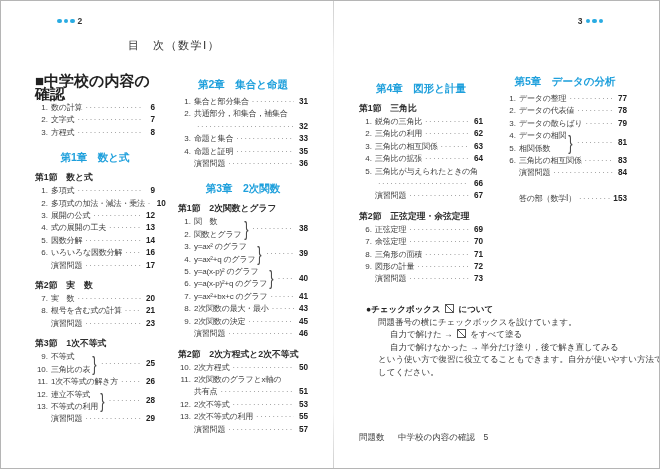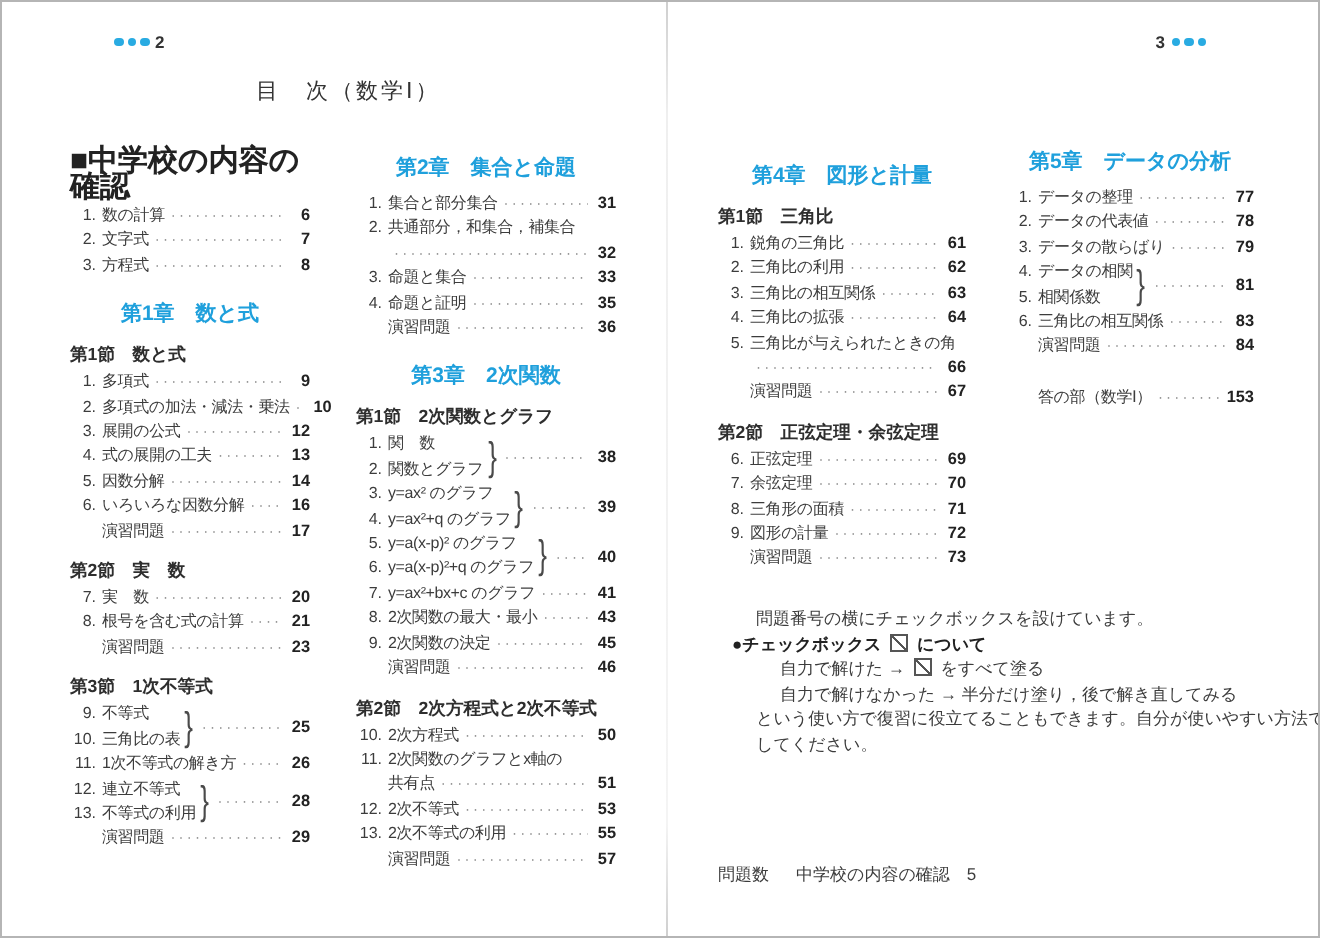--- a/index.html
+++ b/index.html
@@ -485,22 +485,22 @@
     <div class="gap" style="height: 13px;"></div>
     <div class="row">
       <span class="num"></span>
       <span class="ttl">答の部（数学Ⅰ）</span>
       <span class="dots"></span>
       <span class="pg">153</span>
     </div>
   </div>
 
 <div id="note" class="note">
+    <div class="nline nbold" style="padding-left: 0px;">●チェックボックス <span class="cb"></span> について</div>
     <div class="nline" style="padding-left: 12px;">問題番号の横にチェックボックスを設けています。</div>
-    <div class="nline nbold" style="padding-left: 0px;">●チェックボックス <span class="cb"></span> について</div>
     <div class="nline" style="padding-left: 24px;">自力で解けた → <span class="cb"></span> をすべて塗る</div>
     <div class="nline" style="padding-left: 24px;">自力で解けなかった → 半分だけ塗り，後で解き直してみる</div>
     <div class="nline" style="padding-left: 12px;">という使い方で復習に役立てることもできます。自分が使いやすい方法で利用</div>
     <div class="nline" style="padding-left: 12px;">してください。</div>
   </div>
 <div id="stats" class="stats">
     <div class="srow">
       <span class="slabel">問題数</span>
       <span class="stext">中学校の内容の確認　5</span>
     </div>

